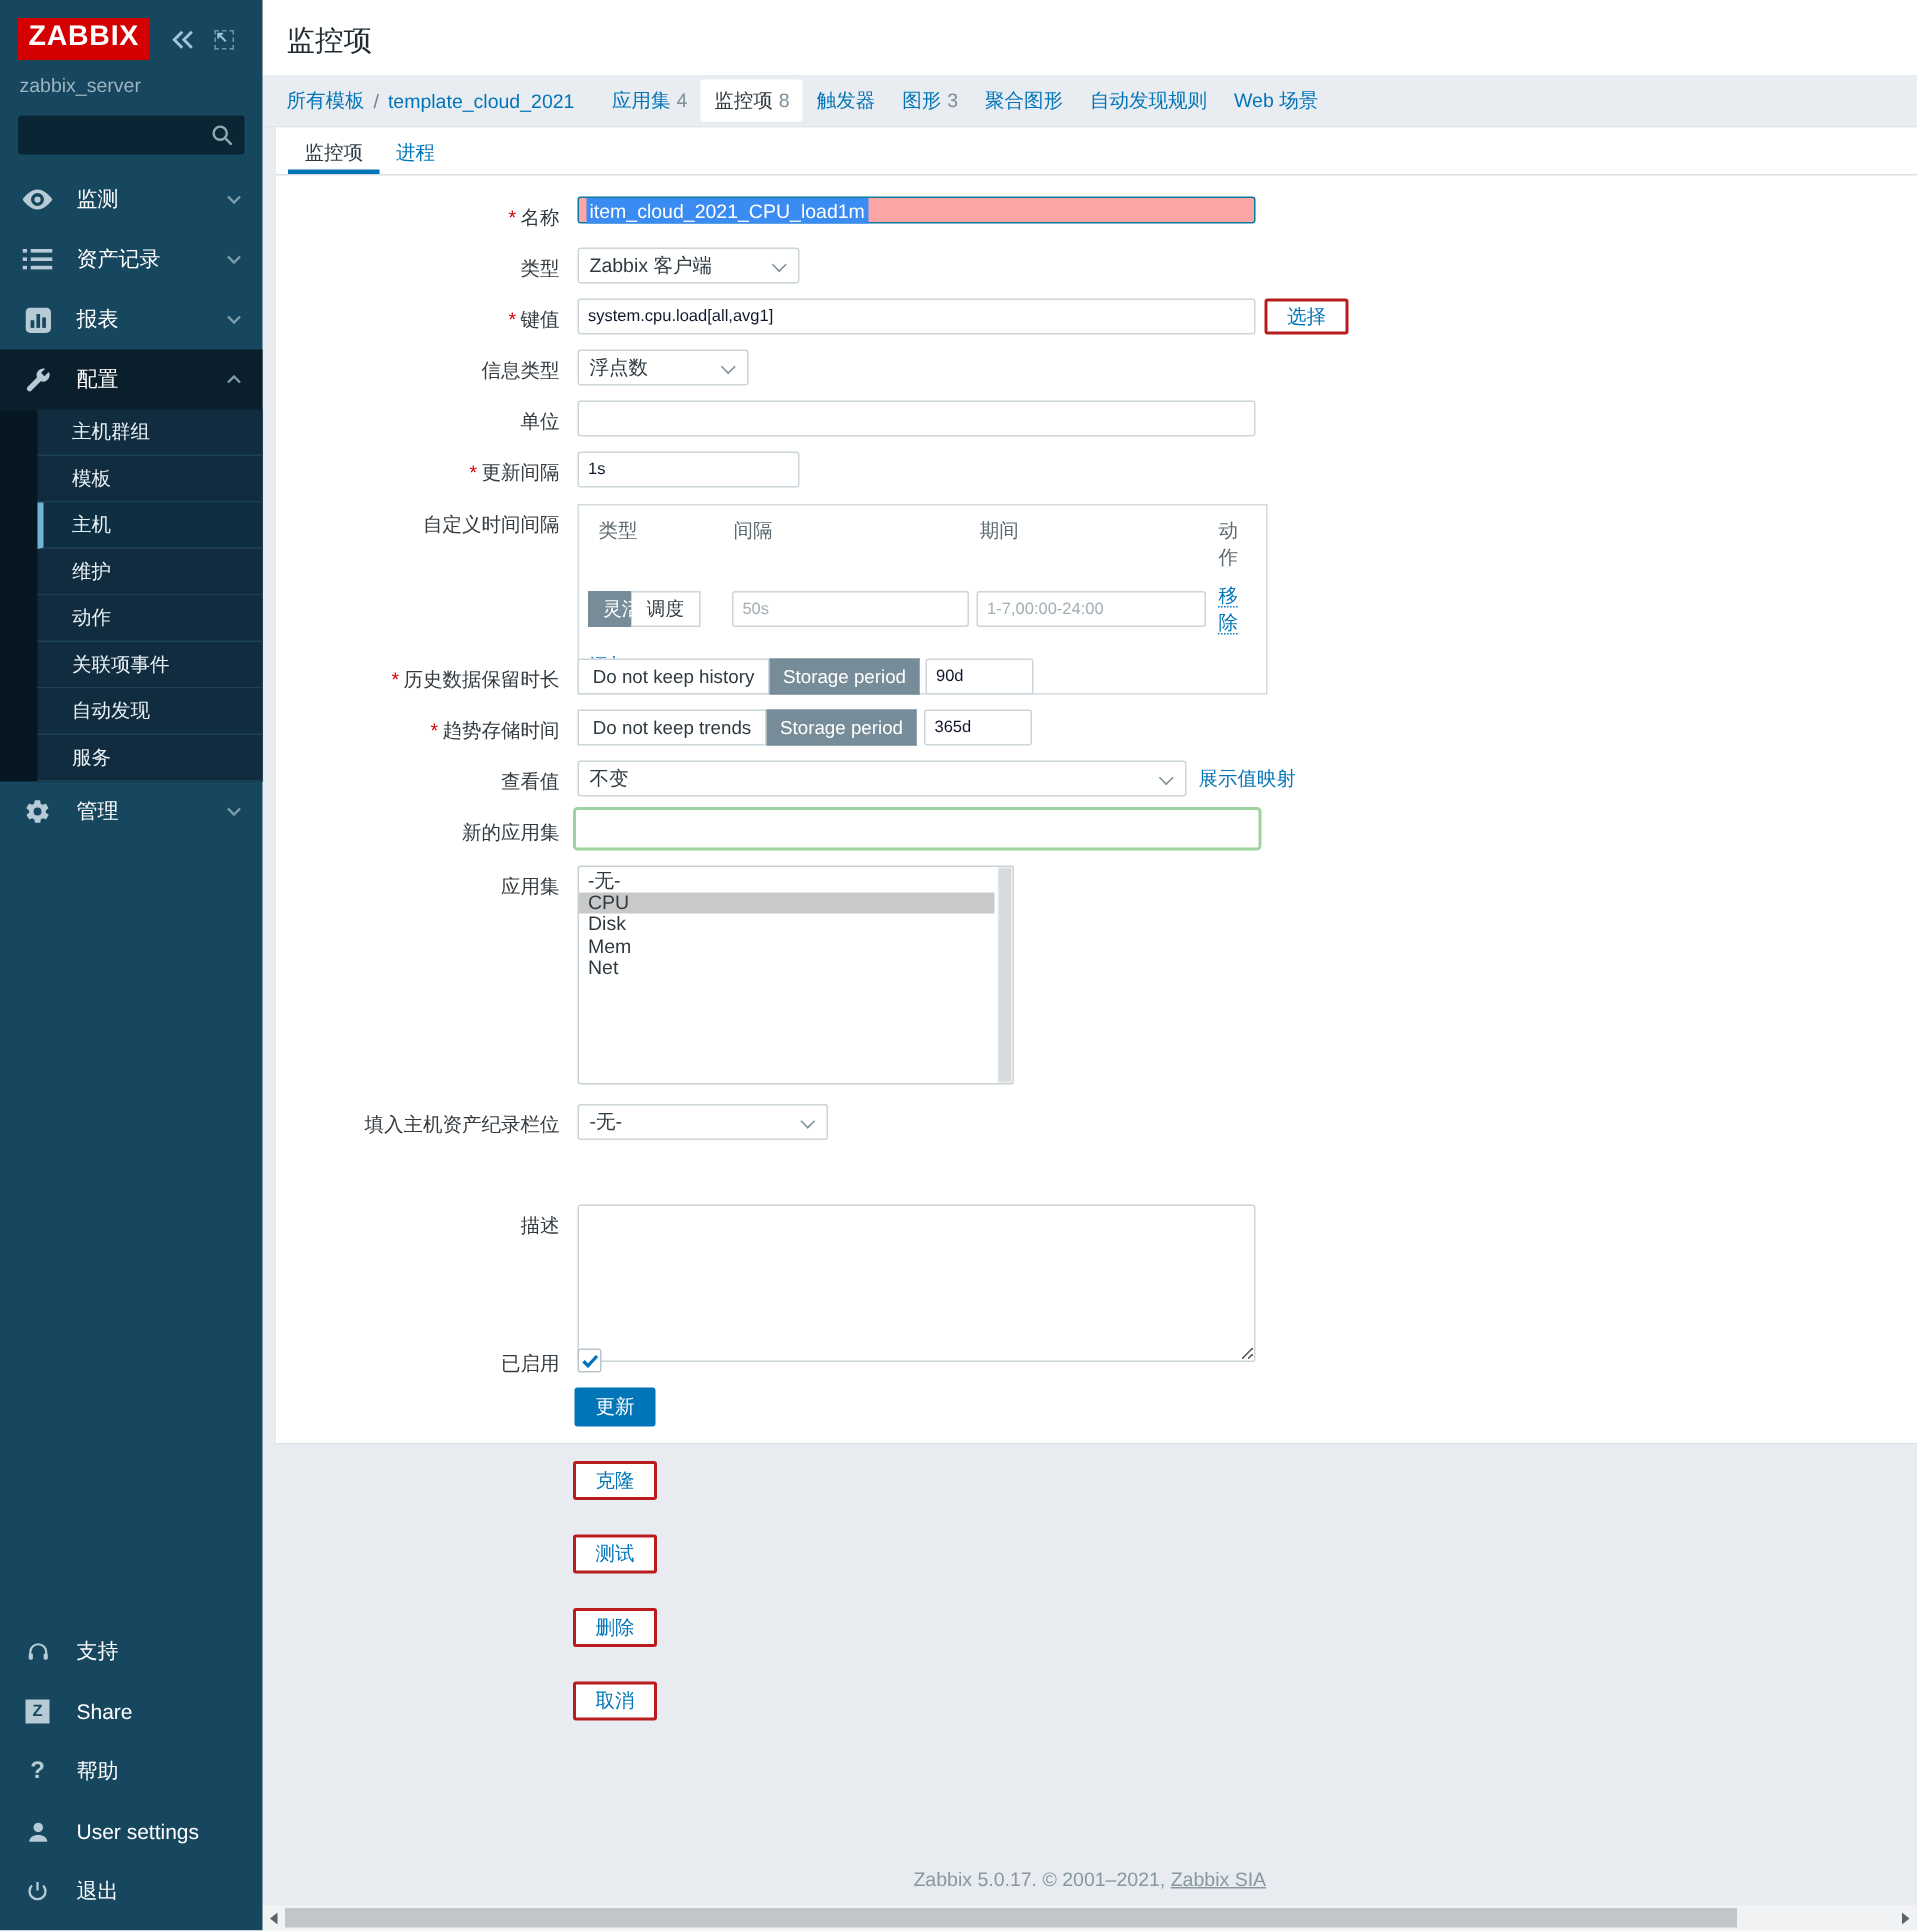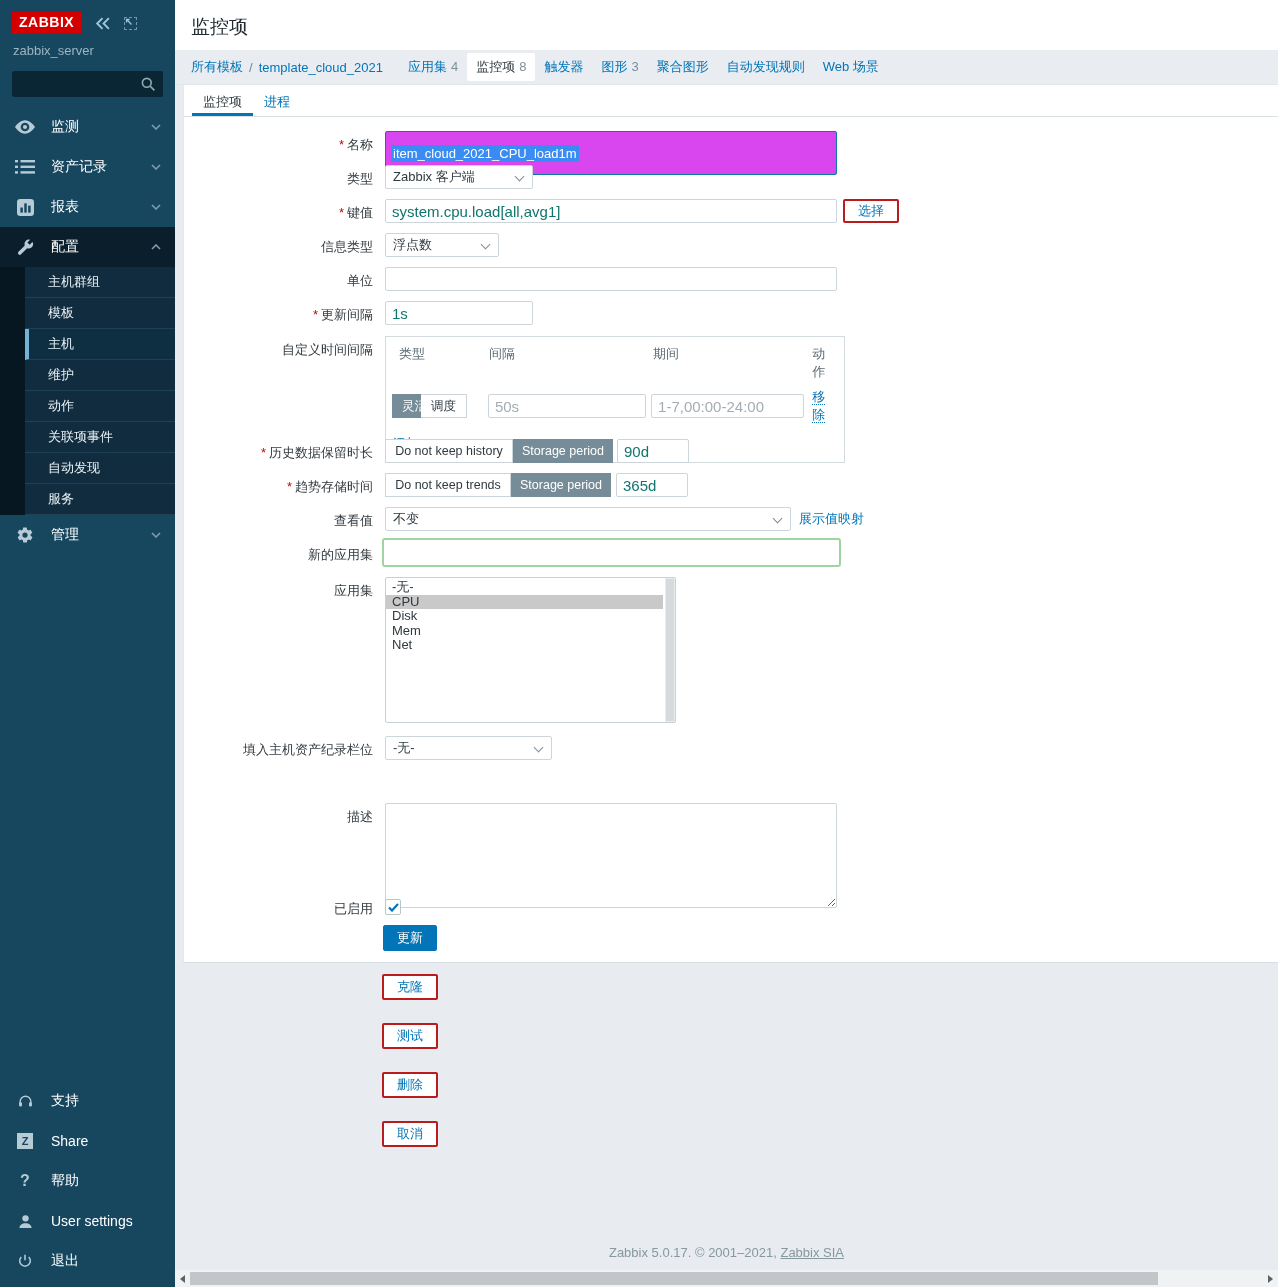--- a/index.html
+++ b/index.html
@@ -3,21 +3,21 @@
 <meta charset="utf-8">
 <style>
   * { margin:0; padding:0; box-sizing:border-box; }
   html,body { width:1278px; height:1287px; }
   body { font-family:"Liberation Sans","DejaVu Sans",sans-serif; position:relative; overflow:hidden; background:#fff; font-size:13px; color:#2f3a40; }
   a { text-decoration:none; cursor:pointer; }
 
   
   .sidebar { position:absolute; left:0; top:0; width:175px; height:100%; background:#17465f; color:#fff; z-index:5; }
   .logo-row { display:flex; align-items:center; padding:12px 10px 0 12px; gap:13px; }
-  .logo { background:#d40000; color:#fff; font-weight:bold; font-size:14px; padding:2px 7px 4px; letter-spacing:.5px; cursor:pointer; }
+  .logo { background:#d40000; color:#fff; font-weight:bold; font-size:19px; padding:2px 7px 4px; letter-spacing:.5px; cursor:pointer; }
   .hdr-icon { color:#9ec7de; display:flex; align-items:center; cursor:pointer; }
   .expand-box { width:13px; height:13px; border:1px dashed #6f95a8; display:flex; align-items:flex-start; cursor:pointer; }
   .server-name { color:#9cb4c0; font-size:13px; padding:9px 0 0 13px; }
   .search-box { margin:13px 12px 0; background:#0a2634; border-radius:2px; height:26px; display:flex; align-items:center; }
   .search-box input { flex:1; min-width:0; background:transparent; border:none; outline:none; color:#dfe9ee; padding:0 8px; font-size:13px; font-family:inherit; }
   .search-icon { color:#93a9b4; display:flex; padding-right:7px; }
   .menu { margin-top:10px; }
   .menu-item { height:40px; display:flex; align-items:center; padding:0 14px; font-size:14px; cursor:pointer; }
   .mi-icon { width:22px; margin-right:15px; color:#b6cbd6; display:flex; justify-content:center; }
   .mi-label { flex:1; color:#fff; }
@@ -48,23 +48,23 @@
   .card { position:absolute; top:0; left:8px; right:0; height:878px; background:#fff; border-bottom:1px solid #d9e0e4; border-left:1px solid #e3e8eb; }
   .tabstrip { height:32px; border-bottom:1px solid #d9e0e4; display:flex; padding-left:8px; }
   .tab { padding:8px 11px 0; font-size:13px; color:#0275b8; cursor:pointer; height:31px; }
   .tab.active { color:#2f3a40; border-bottom:3px solid #0275b8; }
 
   .frow { position:absolute; left:0; display:flex; align-items:flex-start; width:100%; }
   .flabel { width:189px; text-align:right; font-size:13px; color:#333b40; padding-top:5px; flex:0 0 189px; }
   .req { color:#d40000; margin-right:3px; }
   .fctl { margin-left:12px; display:flex; align-items:center; }
 
-  .tinput { height:24px; border:1px solid #ccd5d9; border-radius:2px; font-size:15px; padding:0 6px; color:#0f766e; font-family:inherit; background:#fff; outline:none; }
+  .tinput { height:24px; border:1px solid #ccd5d9; border-radius:2px; font-size:11px; padding:0 6px; color:#0f172a; font-family:inherit; background:#fff; outline:none; }
   .tinput::placeholder { color:#a3aeb4; }
-  .fake-input { height:44px; border:1px solid #0a7a9e; border-radius:2px; display:flex; align-items:center; padding:0 5px; background:#d946ef; cursor:text; }
+  .fake-input { height:18px; border:1px solid #0a7a9e; border-radius:2px; display:flex; align-items:center; padding:0 5px; background:#fca5a5; cursor:text; }
   .sel-text { background:#3a8bf2; color:#fff; padding:1px 2px; }
   .sel { height:24px; border:1px solid #ccd5d9; border-radius:2px; background:#fff; display:flex; align-items:center; padding:0 26px 0 7px; position:relative; cursor:pointer; }
   .sel::after { content:""; position:absolute; right:9px; top:7px; width:6px; height:6px; border-right:1.5px solid #7d8f99; border-bottom:1.5px solid #7d8f99; transform:rotate(45deg); }
 
   .btn { height:26px; padding:0 13px; border-radius:2px; font-size:13px; cursor:pointer; font-family:inherit; }
   .btn-outline { background:#fff; border:2px solid #b91c1c; color:#0275b8; }
   .btn-sm { height:24px; }
   .btn-primary { background:#0275b8; border:1px solid #0275b8; color:#fff; }
 
   .seg { display:flex; }

